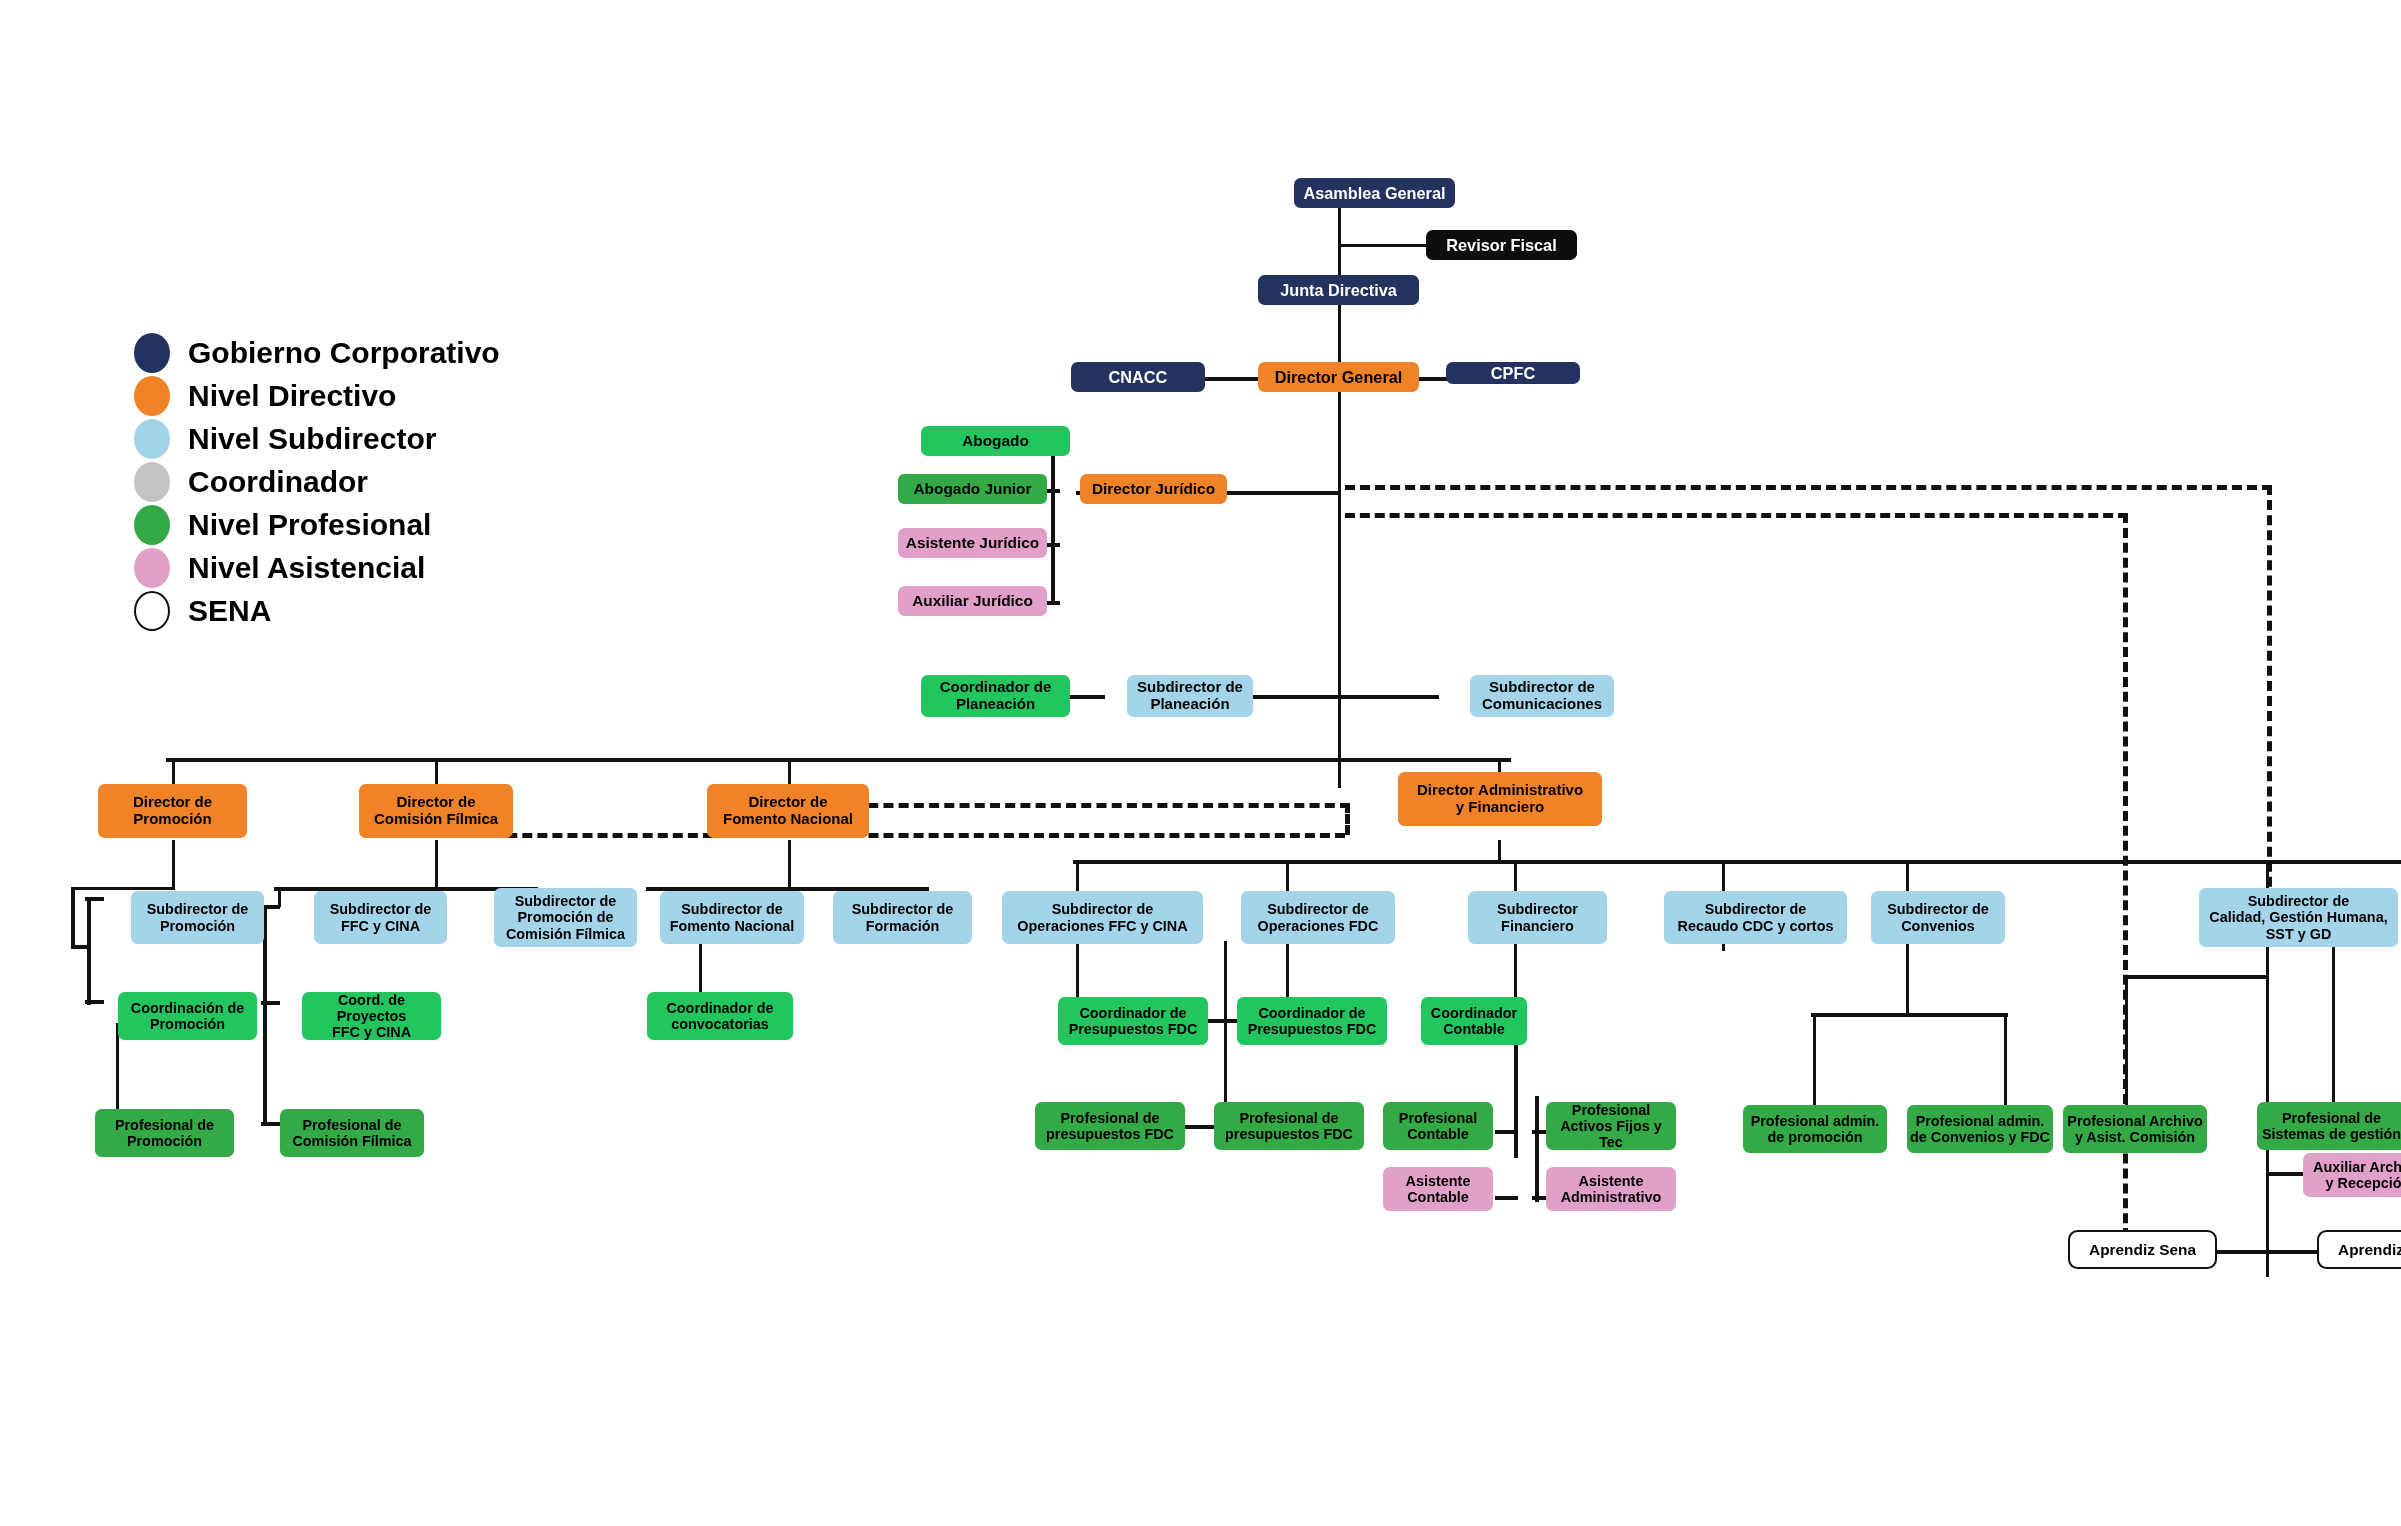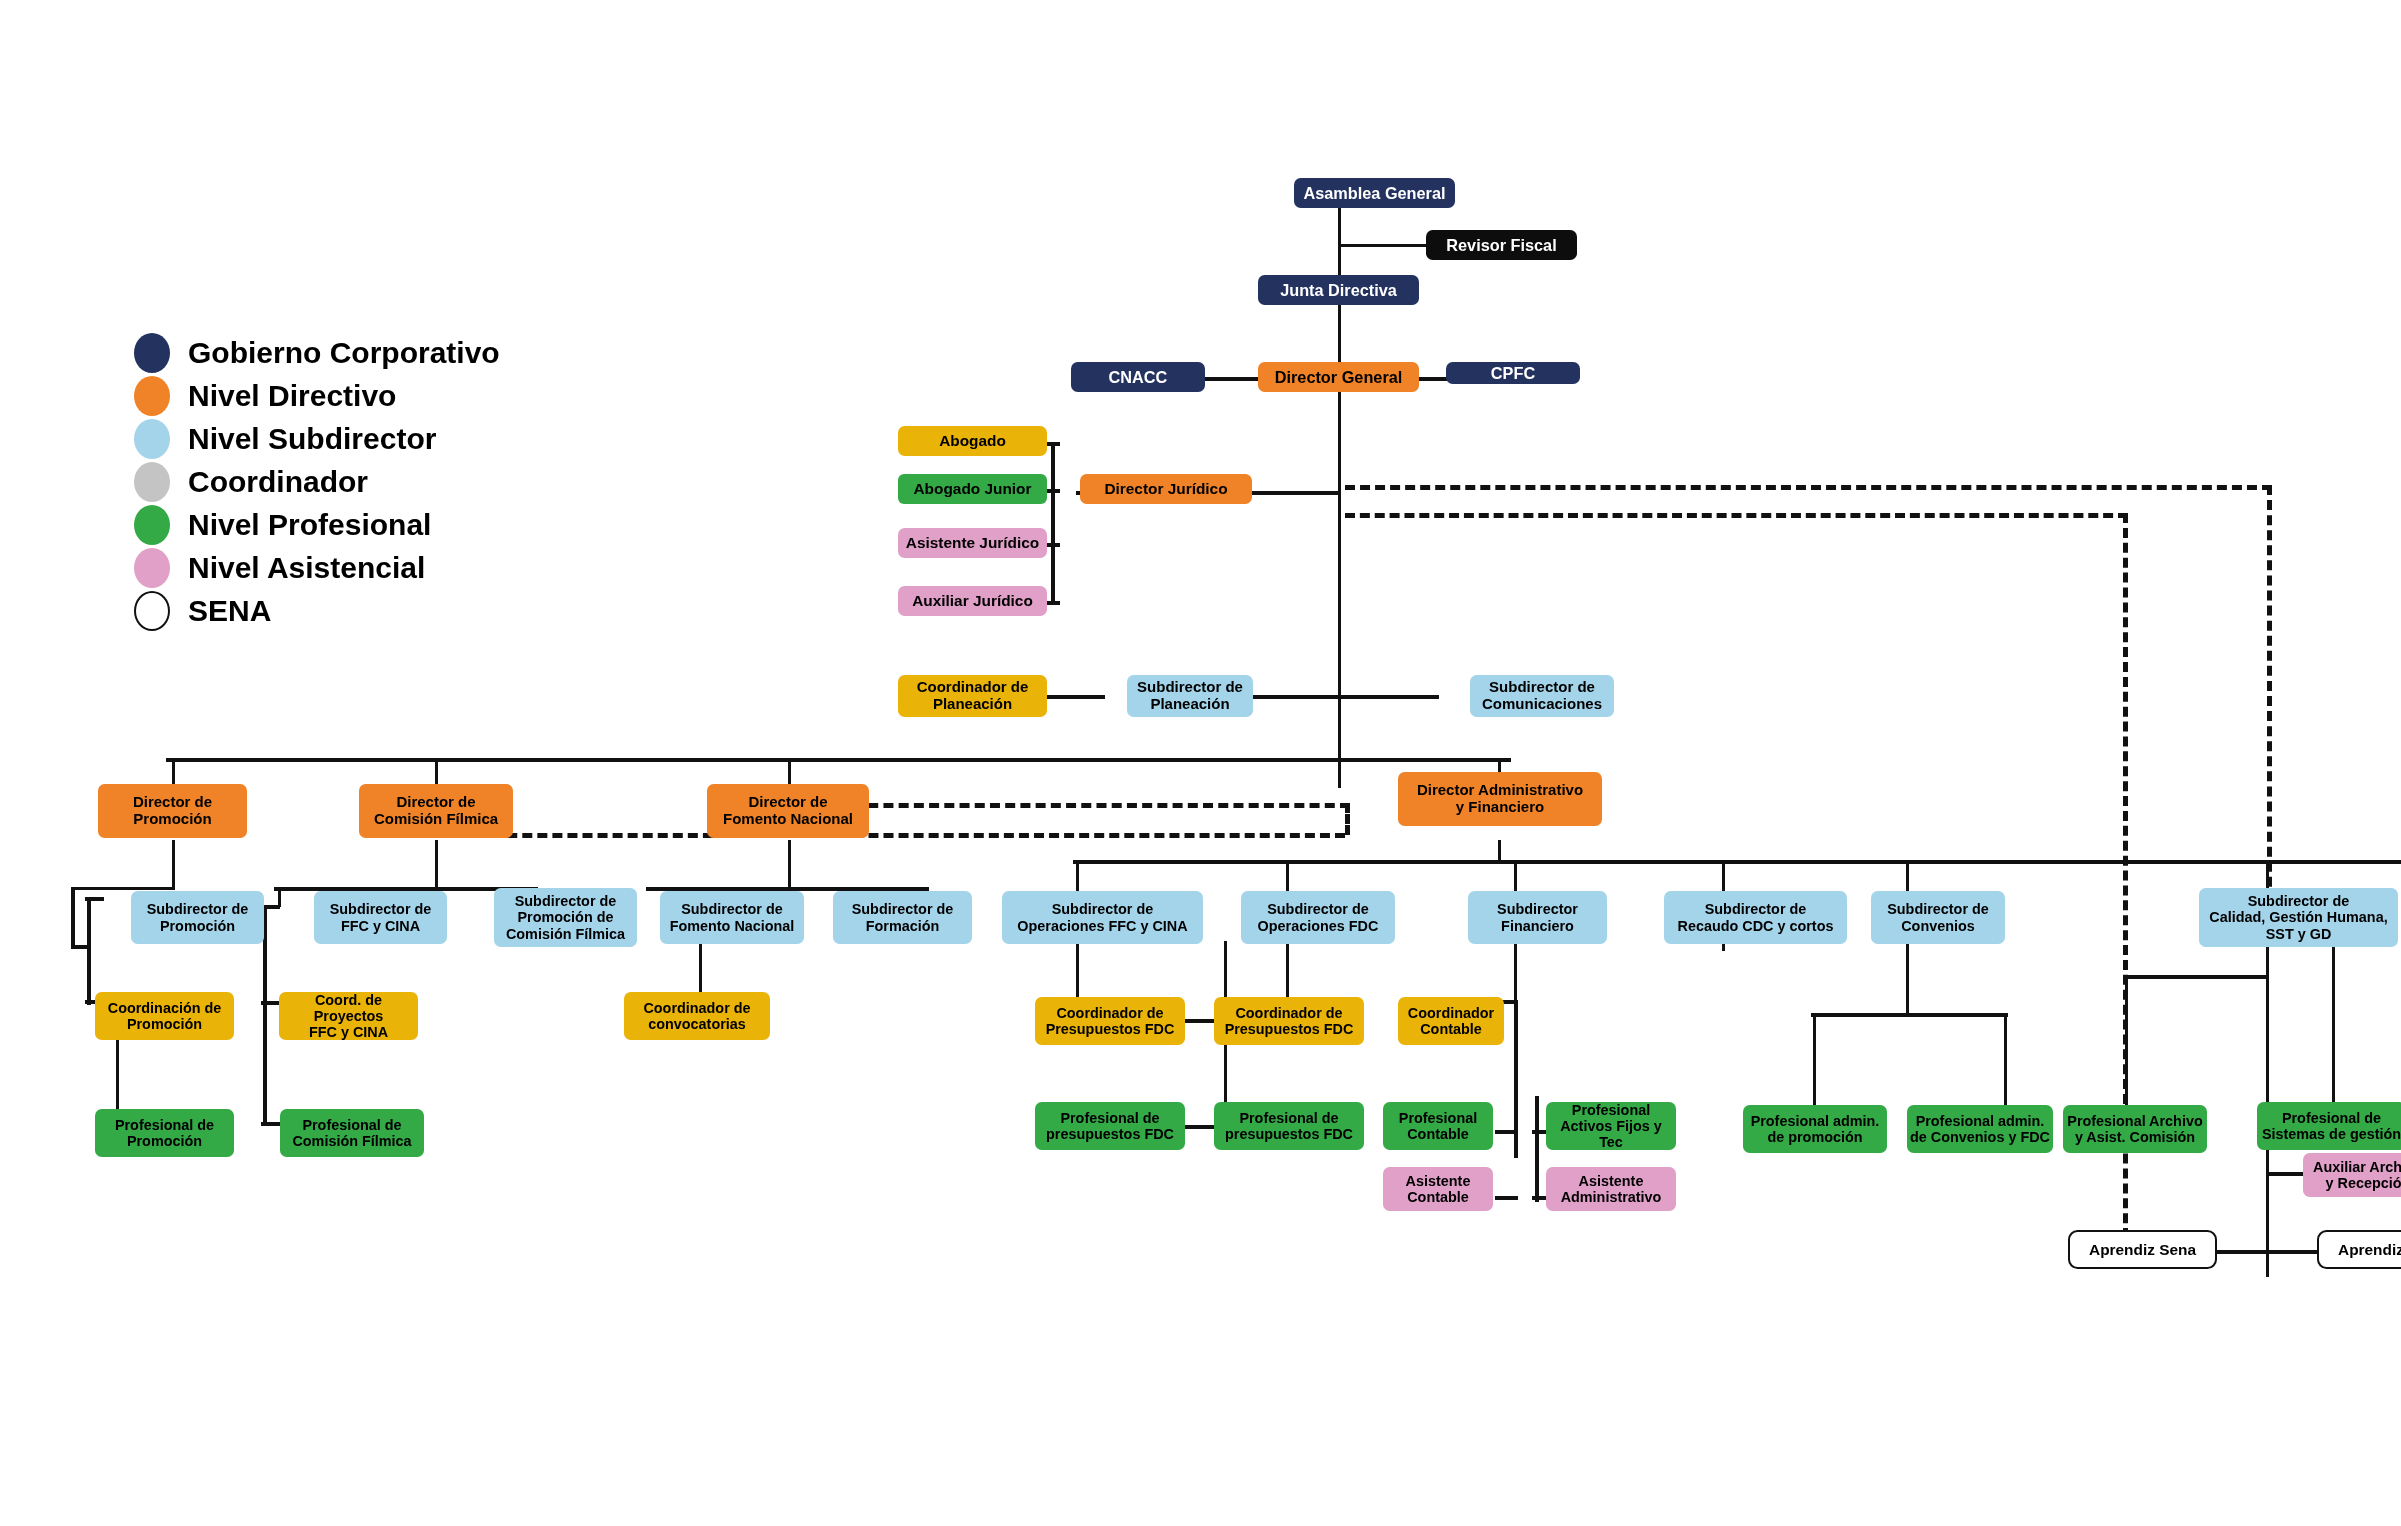--- a/index.html
+++ b/index.html
@@ -18,21 +18,21 @@
     color:#000;
     line-height:1.12;
     padding:1px 2.9px;
     z-index:5;
     white-space:pre-line;
   }
   .gob{background:#243260;color:#ffffff;}
   .fiscal{background:#0d0d0d;color:#ffffff;}
   .dir{background:#f08227;color:#000000;}
   .sub{background:#a4d4ea;color:#000000;margin-left:32px;}
-  .coord{background:#eab308;color:#000000;}
+  .coord{background:#22c55e;color:#000000;margin-left:23px;}
   .prof{background:#34aa47;color:#000000;}
   .asis{background:#e0a0c8;color:#000000;}
   .sena{background:#ffffff;color:#000000;border:2.4px solid #111111;border-radius:9.6px;}
 
   
   .ln{position:absolute;background:#111111;z-index:1;}
   .lnH{height:4.3px;}
   .lnV{width:4.3px;}
   .lnHt{height:3.4px;}
   .lnVt{width:3.4px;}
@@ -191,21 +191,21 @@
   <div class="node gob" style="left:1071px;top:362px;width:134px;height:30px;font-size:16.3px;">CNACC</div>
 
   <div class="node dir" style="left:1258px;top:362px;width:161px;height:30px;font-size:16.3px;">Director General</div>
 
   <div class="node gob" style="left:1446px;top:362px;width:134px;height:22px;font-size:16.3px;">CPFC</div>
 
   <div class="node coord" style="left:898px;top:426px;width:149px;height:30px;font-size:15.4px;">Abogado</div>
 
   <div class="node prof" style="left:898px;top:474px;width:149px;height:30px;font-size:15.4px;border-radius:6px;">Abogado Junior</div>
 
-  <div class="node dir" style="left:1080px;top:474px;width:172px;height:30px;font-size:15.4px;">Director Jurídico</div>
+  <div class="node dir" style="left:1080px;top:474px;width:147px;height:30px;font-size:15.4px;">Director Jurídico</div>
 
   <div class="node asis" style="left:898px;top:528px;width:149px;height:30px;font-size:15.4px;">Asistente Jurídico</div>
 
   <div class="node asis" style="left:898px;top:586px;width:149px;height:30px;font-size:15.4px;">Auxiliar Jurídico</div>
 
   <div class="node coord" style="left:898px;top:675px;width:149px;height:42px;font-size:15px;">Coordinador de
 Planeación</div>
 
   <div class="node sub" style="left:1095px;top:675px;width:126px;height:42px;font-size:15px;">Subdirector de
 Planeación</div>

